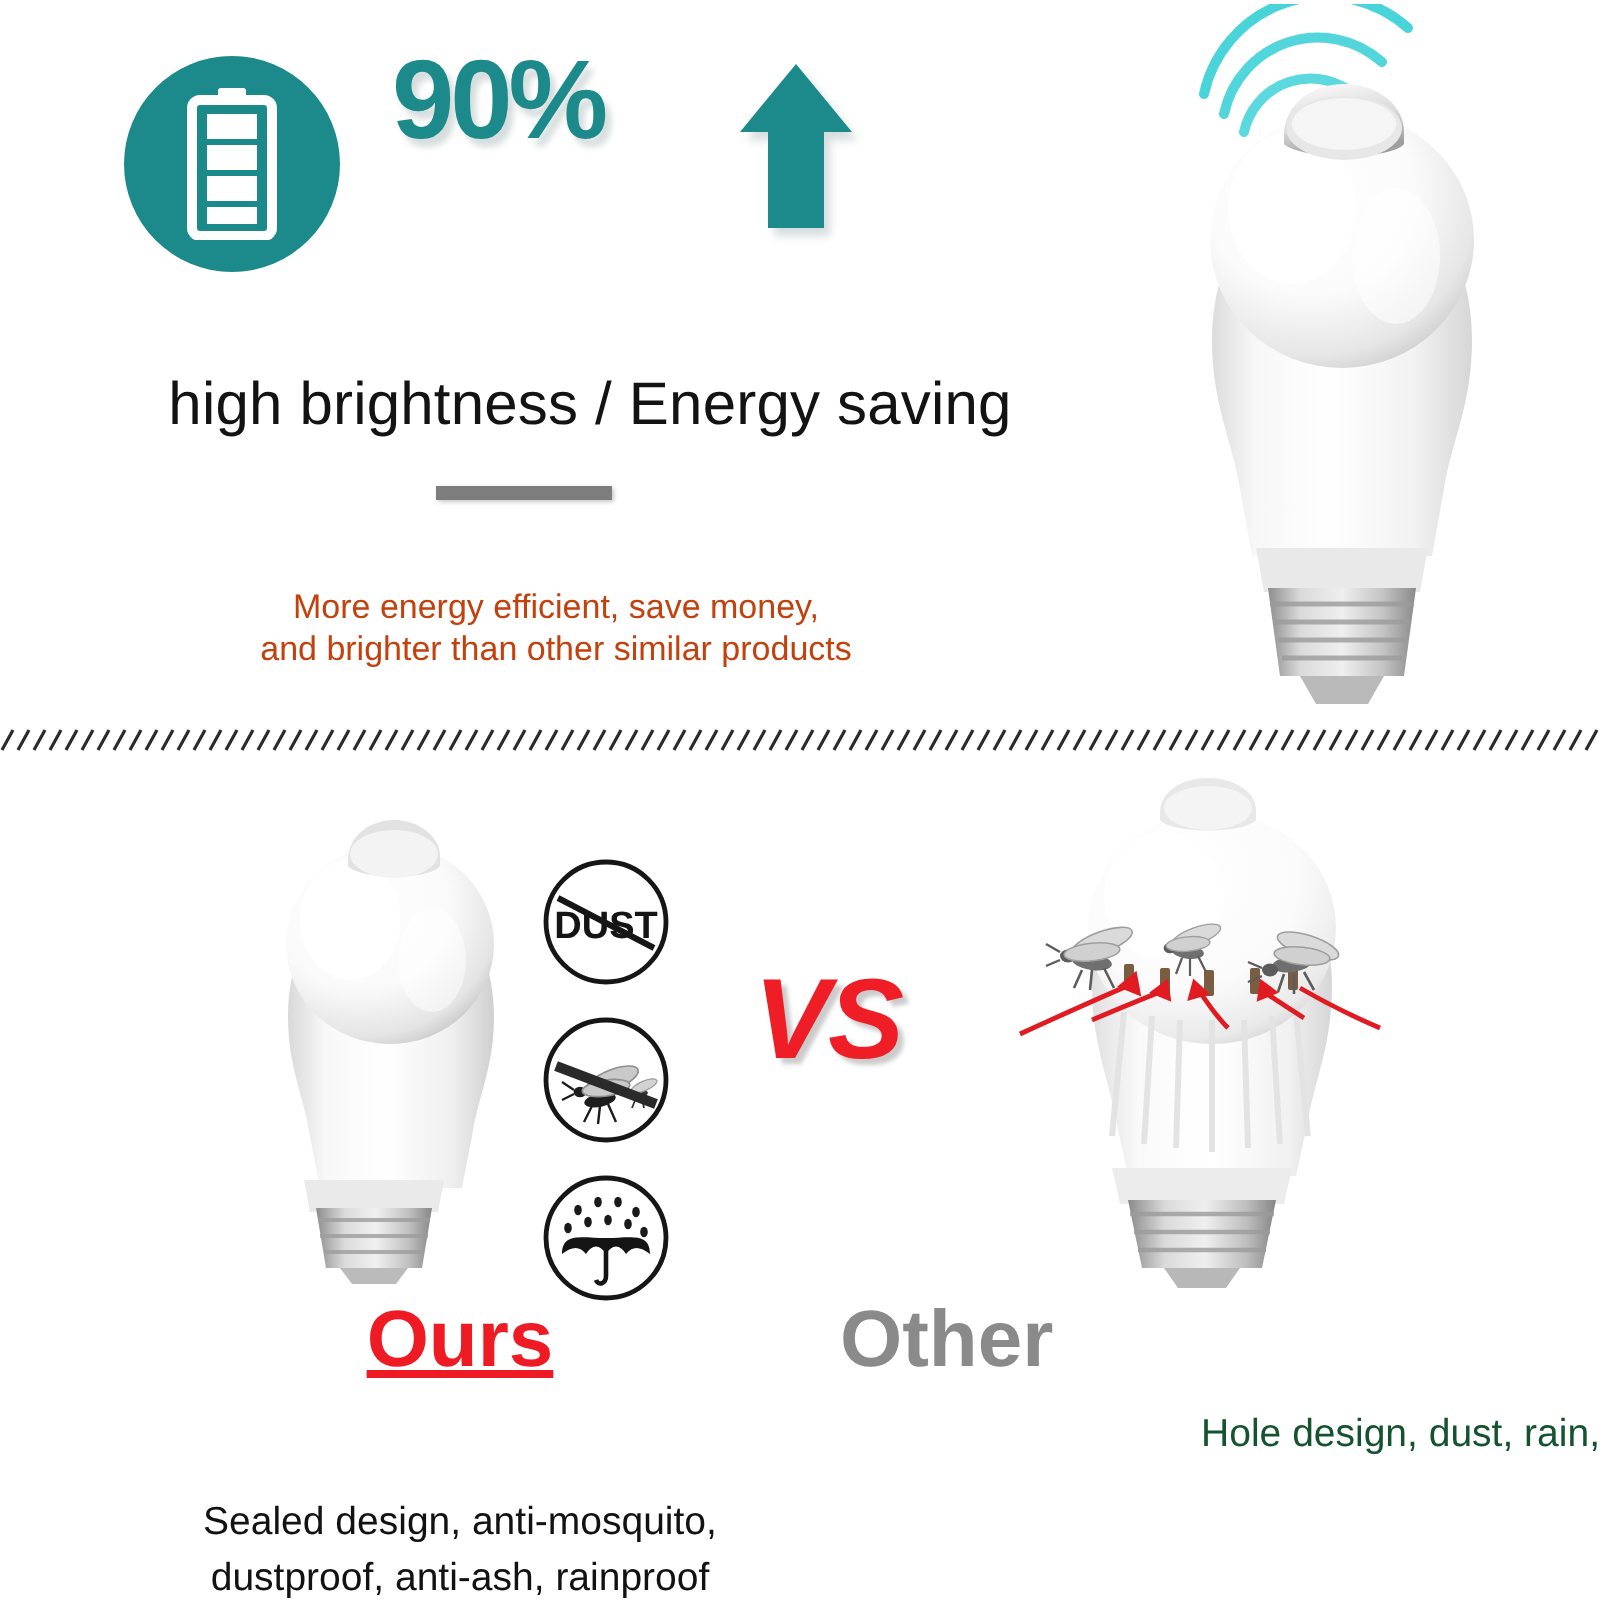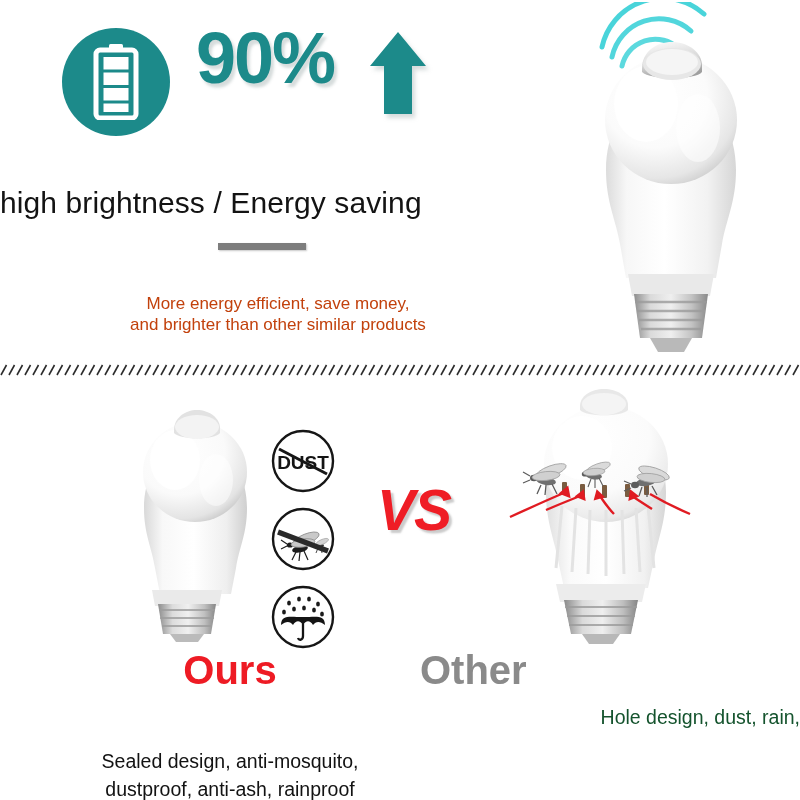--- a/index.html
+++ b/index.html
@@ -39,40 +39,41 @@
     display: flex;
     align-items: center;
     justify-content: center;
   }
   #battery-badge svg { display: block; }
 
   
   #percent-value {
     position: absolute;
     left: 196px; top: 22px;
-    font-size: 72px;
+    font-size: 56px;
     font-weight: bold;
     color: #1c8a8a;
     letter-spacing: -2px;
     line-height: 1;
     text-shadow: 3px 4px 3px rgba(120,140,140,0.30);
     white-space: nowrap;
   }
   #up-arrow {
     position: absolute;
     left: 368px; top: 30px;
     width: 60px; height: 86px;
     filter: drop-shadow(3px 4px 2px rgba(120,140,140,0.30));
   }
 
   
   #headline {
     position: absolute;
     left: 0; top: 186px;
     width: 590px;
+    text-align: center;
     font-size: 30px;
     font-weight: 400;
     color: #131313;
     letter-spacing: 0.1px;
     white-space: nowrap;
   }
 
   
   #headline-rule {
     position: absolute;
@@ -157,20 +158,21 @@
   
   #ours-label {
     position: absolute;
     left: 60px; top: 268px;
     width: 340px;
     text-align: center;
     font-size: 40px;
     font-weight: bold;
     color: #ee1b24;
     line-height: 1;
+    text-decoration: underline;
   }
   #other-label {
     position: absolute;
     left: 420px; top: 268px;
     width: 380px;
     text-align: left;
     font-size: 40px;
     font-weight: bold;
     color: #8a8a8a;
     line-height: 1;

